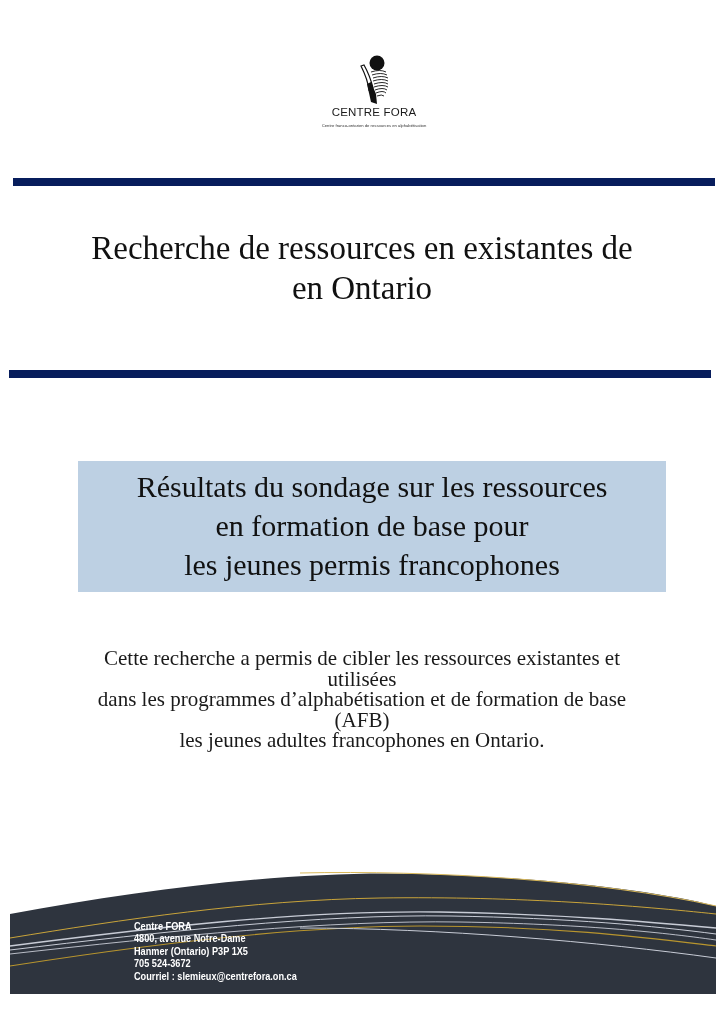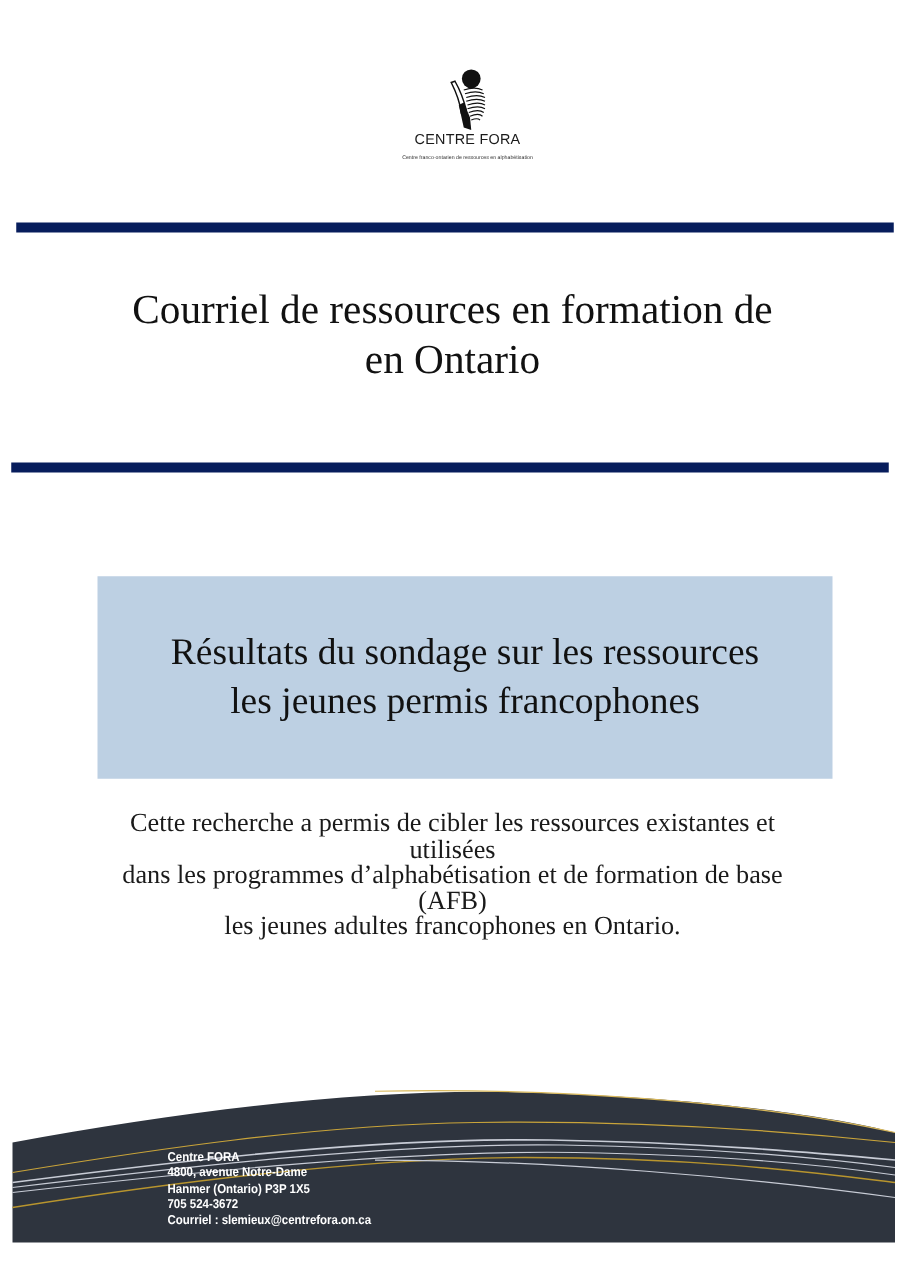--- a/index.html
+++ b/index.html
@@ -68,21 +68,21 @@
       text-align: center;
       font-size: 33px;
       line-height: 40px;
       color: #111;
     }
     .subtitle-box {
       position: absolute;
       left: 78px;
       top: 461px;
       width: 588px;
-      height: 162px;
+      height: 131px;
       background: #bdd0e3;
       display: flex;
       align-items: center;
       justify-content: center;
     }
     .subtitle {
       text-align: center;
       font-size: 30px;
       line-height: 39px;
       color: #111;
@@ -144,29 +144,30 @@
       <path d="M21 42 Q26 40 28 42"></path>
     </g>
   </svg>
   <div class="logo-name">CENTRE FORA</div>
   <div class="logo-tagline">Centre franco-ontarien de ressources en alphabétisation</div>
 </div>
 
 <div class="rule rule-top"></div>
 
 <div class="main-title">
-  <div>Courriel de ressources en formation de</div>
+  <div>Recherche de ressources en existantes de</div>
   <div>en Ontario</div>
 </div>
 
 <div class="rule rule-bottom"></div>
 
 <div class="subtitle-box">
   <div class="subtitle">
     <div>Résultats du sondage sur les ressources</div>
+    <div>en formation de base pour</div>
     <div>les jeunes permis francophones</div>
   </div>
 </div>
 
 <div class="intro">
   <div>Cette recherche a permis de cibler les ressources existantes et utilisées</div>
   <div>dans les programmes d’alphabétisation et de formation de base (AFB)</div>
   <div>les jeunes adultes francophones en Ontario.</div>
 </div>
 

